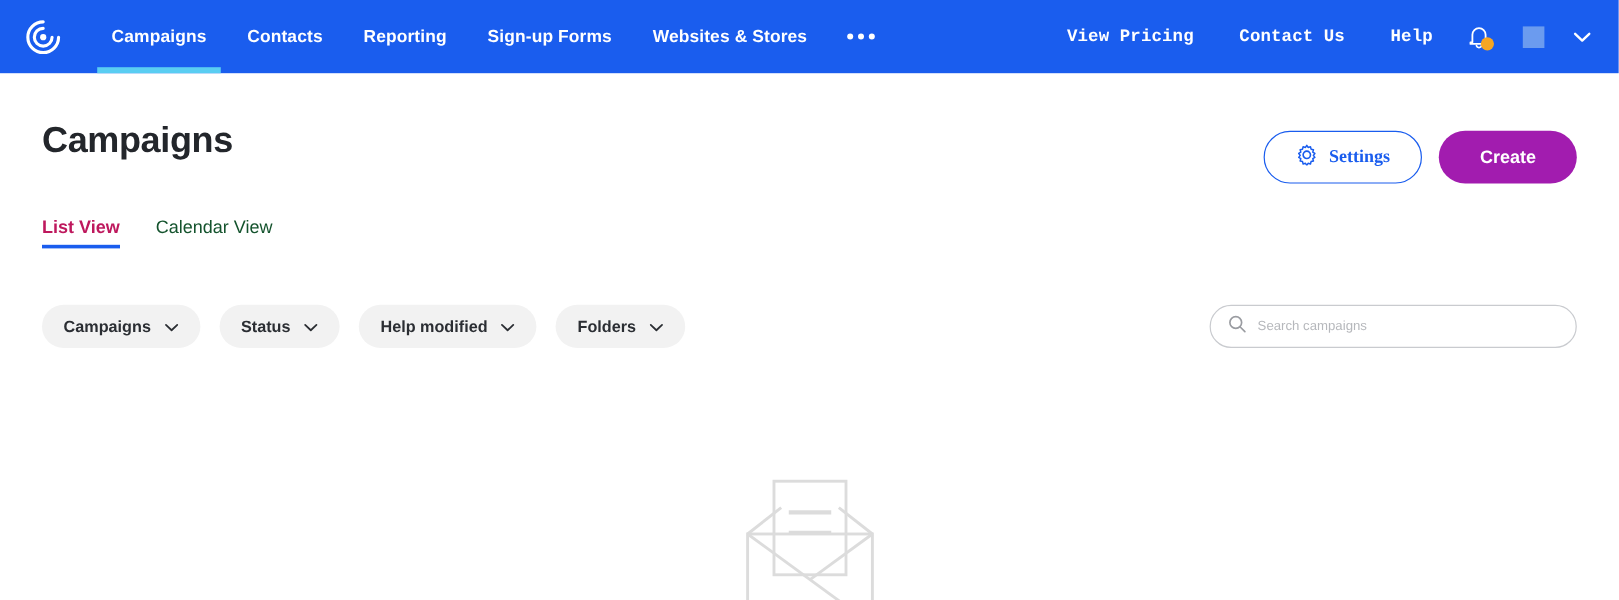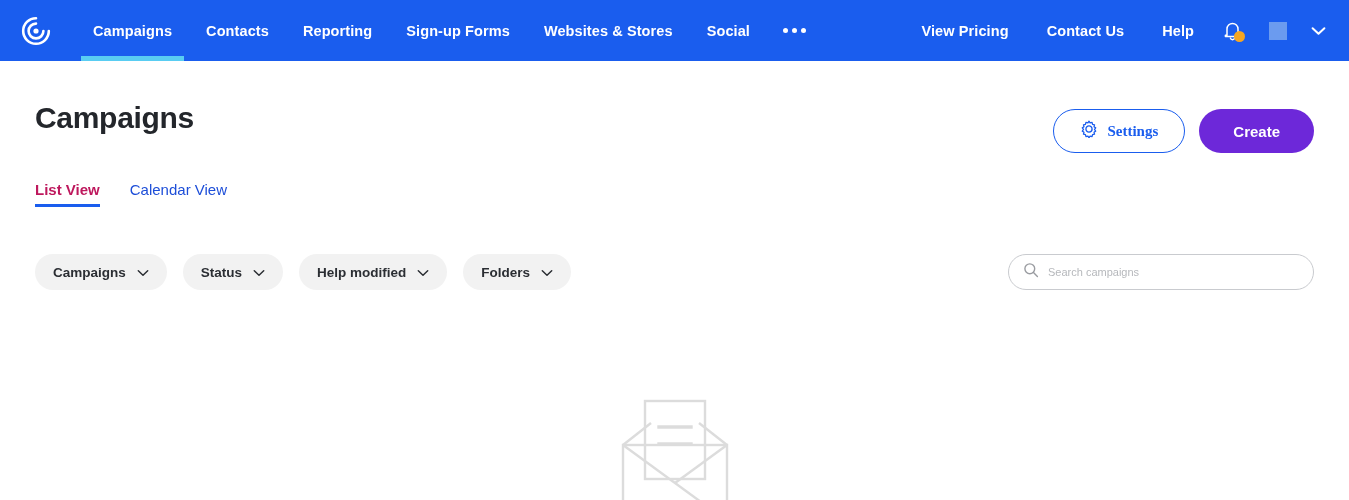--- a/index.html
+++ b/index.html
@@ -77,21 +77,21 @@
     border-radius: 50%;
     background: #fff;
   }
   .nav-right {
     margin-left: auto;
     display: flex;
     align-items: center;
     height: 61px;
     padding-right: 14px;
   }
-  .nav-right .nav-item { padding: 0 19px; }
+  .nav-right .nav-item { padding: 0 19px; font-family: Liberation Mono, monospace; }
   .bell-wrap {
     position: relative;
     width: 38px; height: 61px;
     display: flex; align-items: center; justify-content: center;
     cursor: pointer;
   }
   .bell-dot {
     position: absolute;
     right: 6px;
     bottom: 19px;
@@ -147,39 +147,39 @@
     font-size: 15px;
     font-weight: bold;
     cursor: pointer;
     font-family: Liberation Serif, serif;
   }
   .btn-create {
     height: 44px;
     padding: 0 34px;
     border: none;
     border-radius: 24px;
-    background: #6d28d9;
+    background: #a21caf;
     color: #ffffff;
     font-size: 15px;
     font-weight: bold;
     cursor: pointer;
     font-family: "Liberation Sans", sans-serif;
   }
 
   
   .view-tabs {
     display: flex;
     align-items: center;
     gap: 30px;
     margin-top: 28px;
   }
   .view-tab {
     position: relative;
     font-size: 15px;
-    color: #1d4ed8;
+    color: #14532d;
     padding-bottom: 9px;
     cursor: pointer;
     white-space: nowrap;
   }
   .view-tab.active {
     color: #be185d;
     font-weight: bold;
   }
   .view-tab.active::after {
     content: "";
@@ -266,23 +266,20 @@
     </div>
     <div class="nav-item">
       <span>Reporting</span>
     </div>
     <div class="nav-item">
       <span>Sign-up Forms</span>
     </div>
     <div class="nav-item">
       <span>Websites &amp; Stores</span>
     </div>
-    <div class="nav-item">
-      <span>Social</span>
-    </div>
     <div class="nav-more">
       <span class="dots">
           <i></i>
           <i></i>
           <i></i>
         </span>
     </div>
   </div>
 
   <div class="nav-right">

